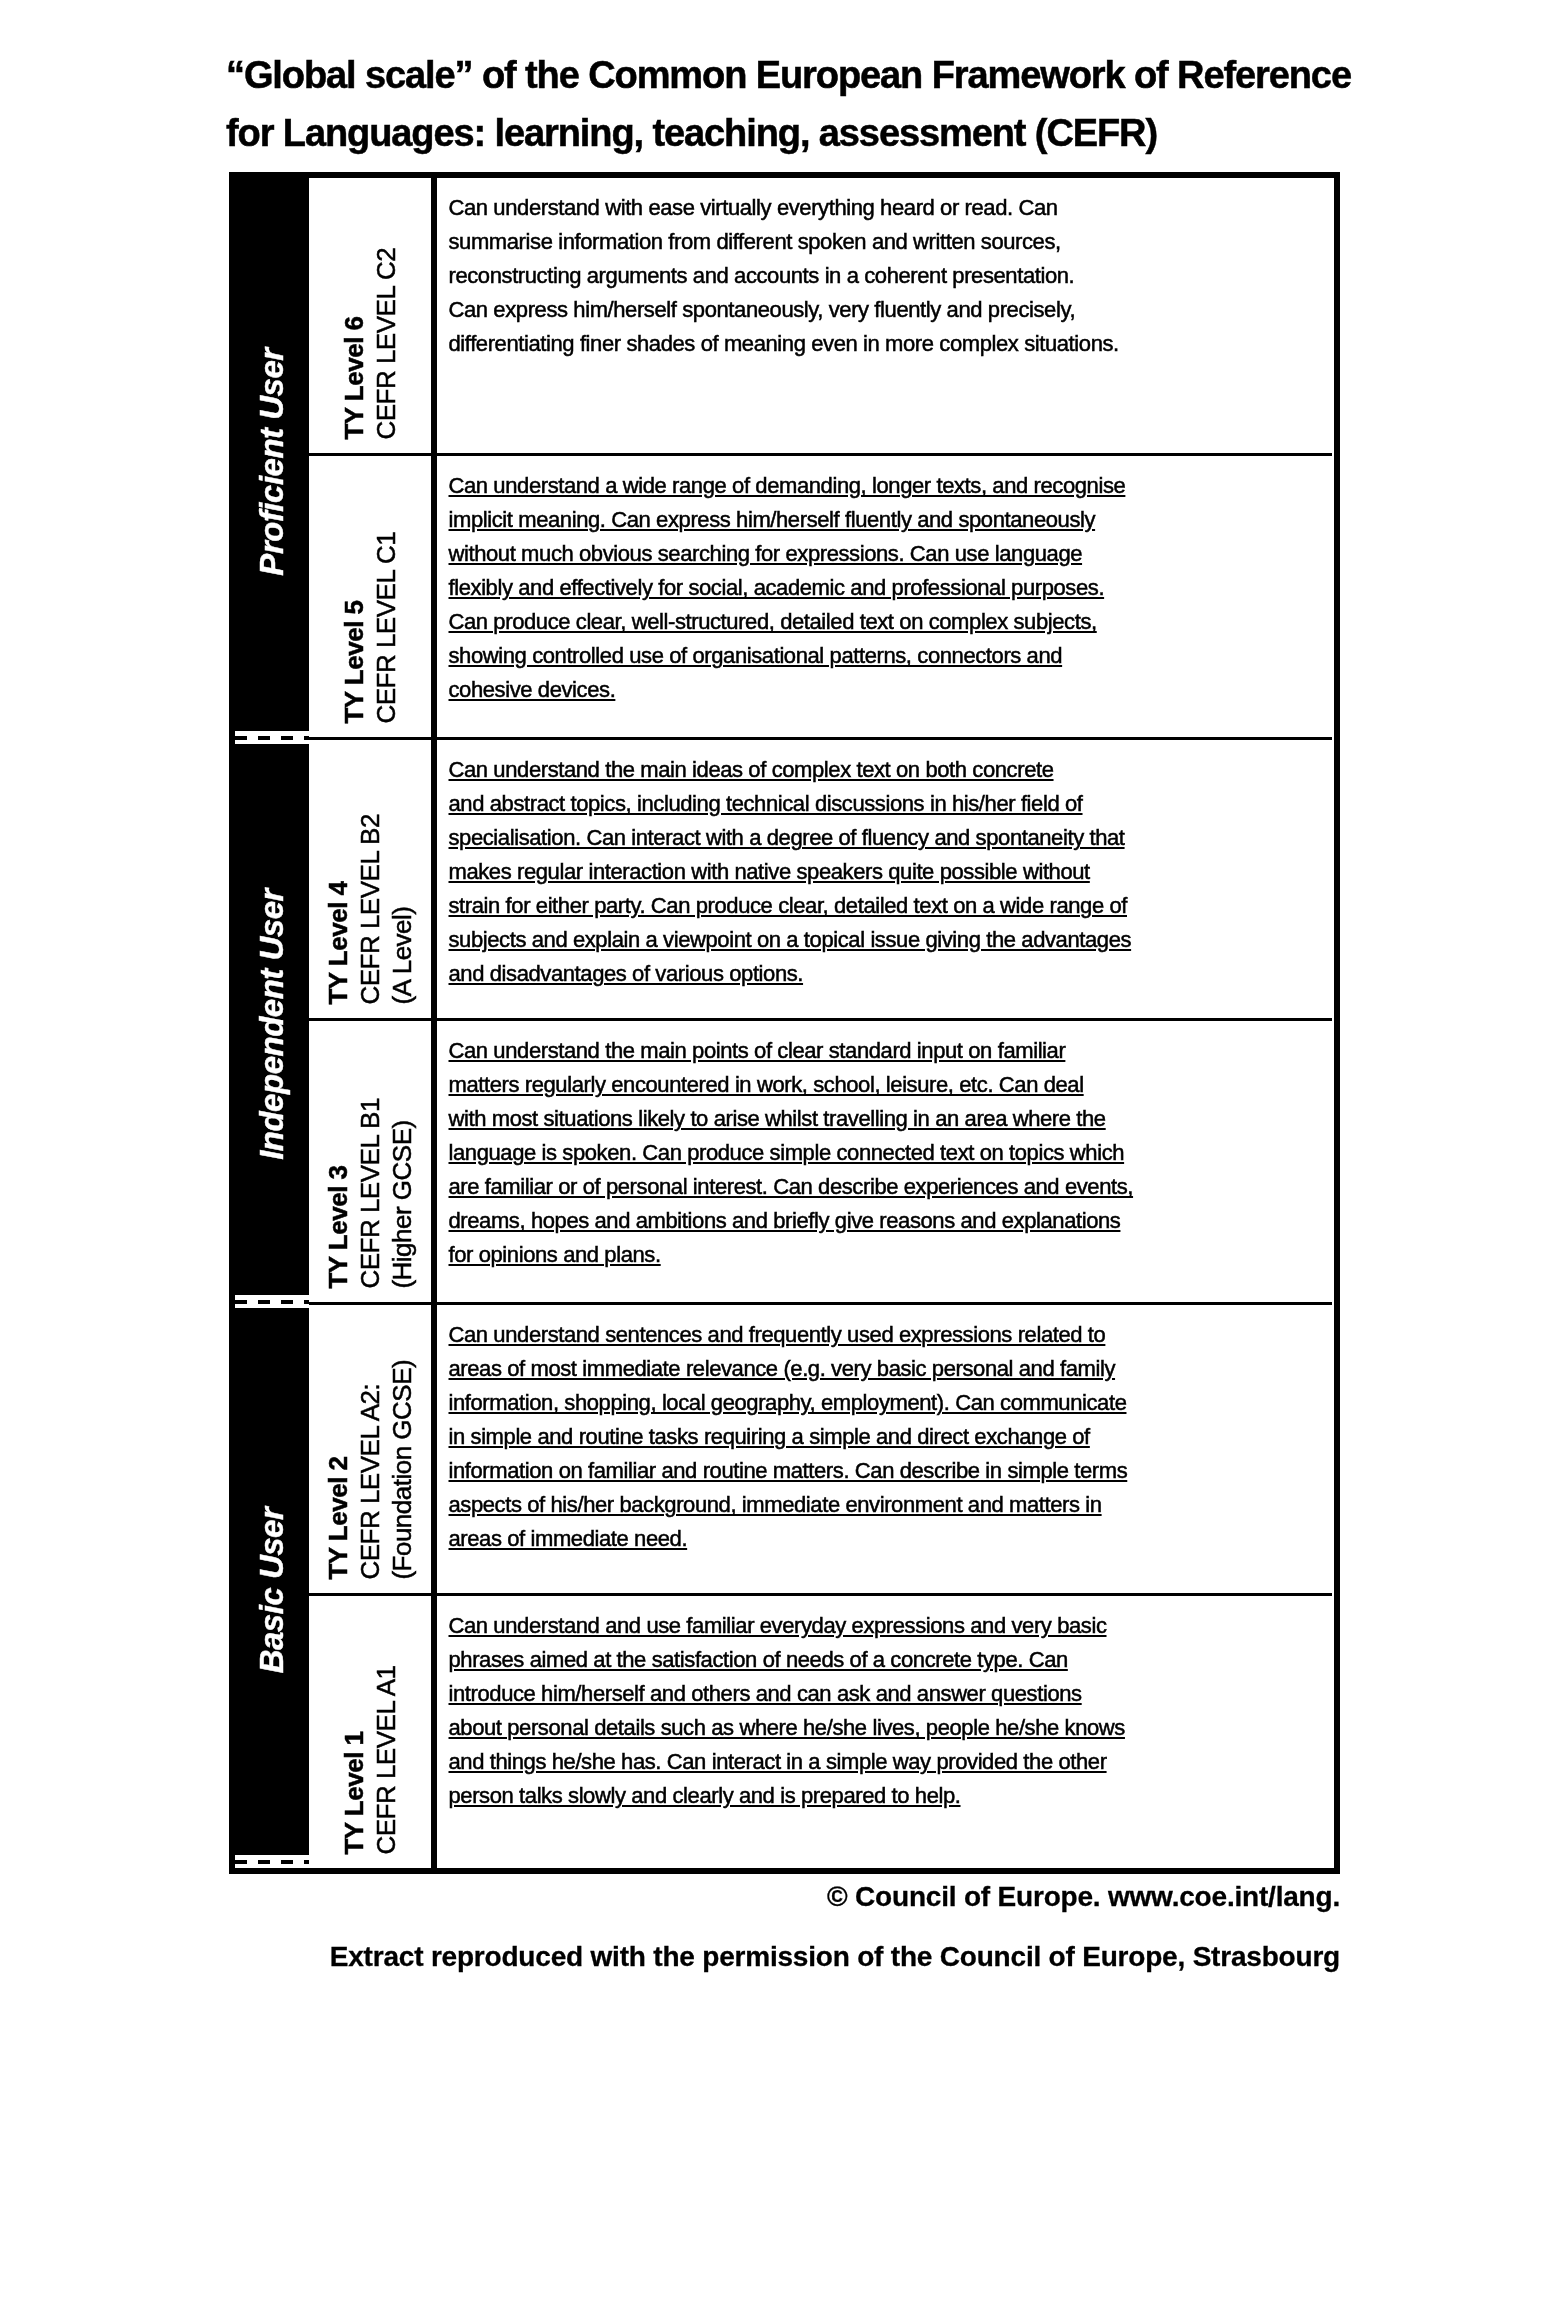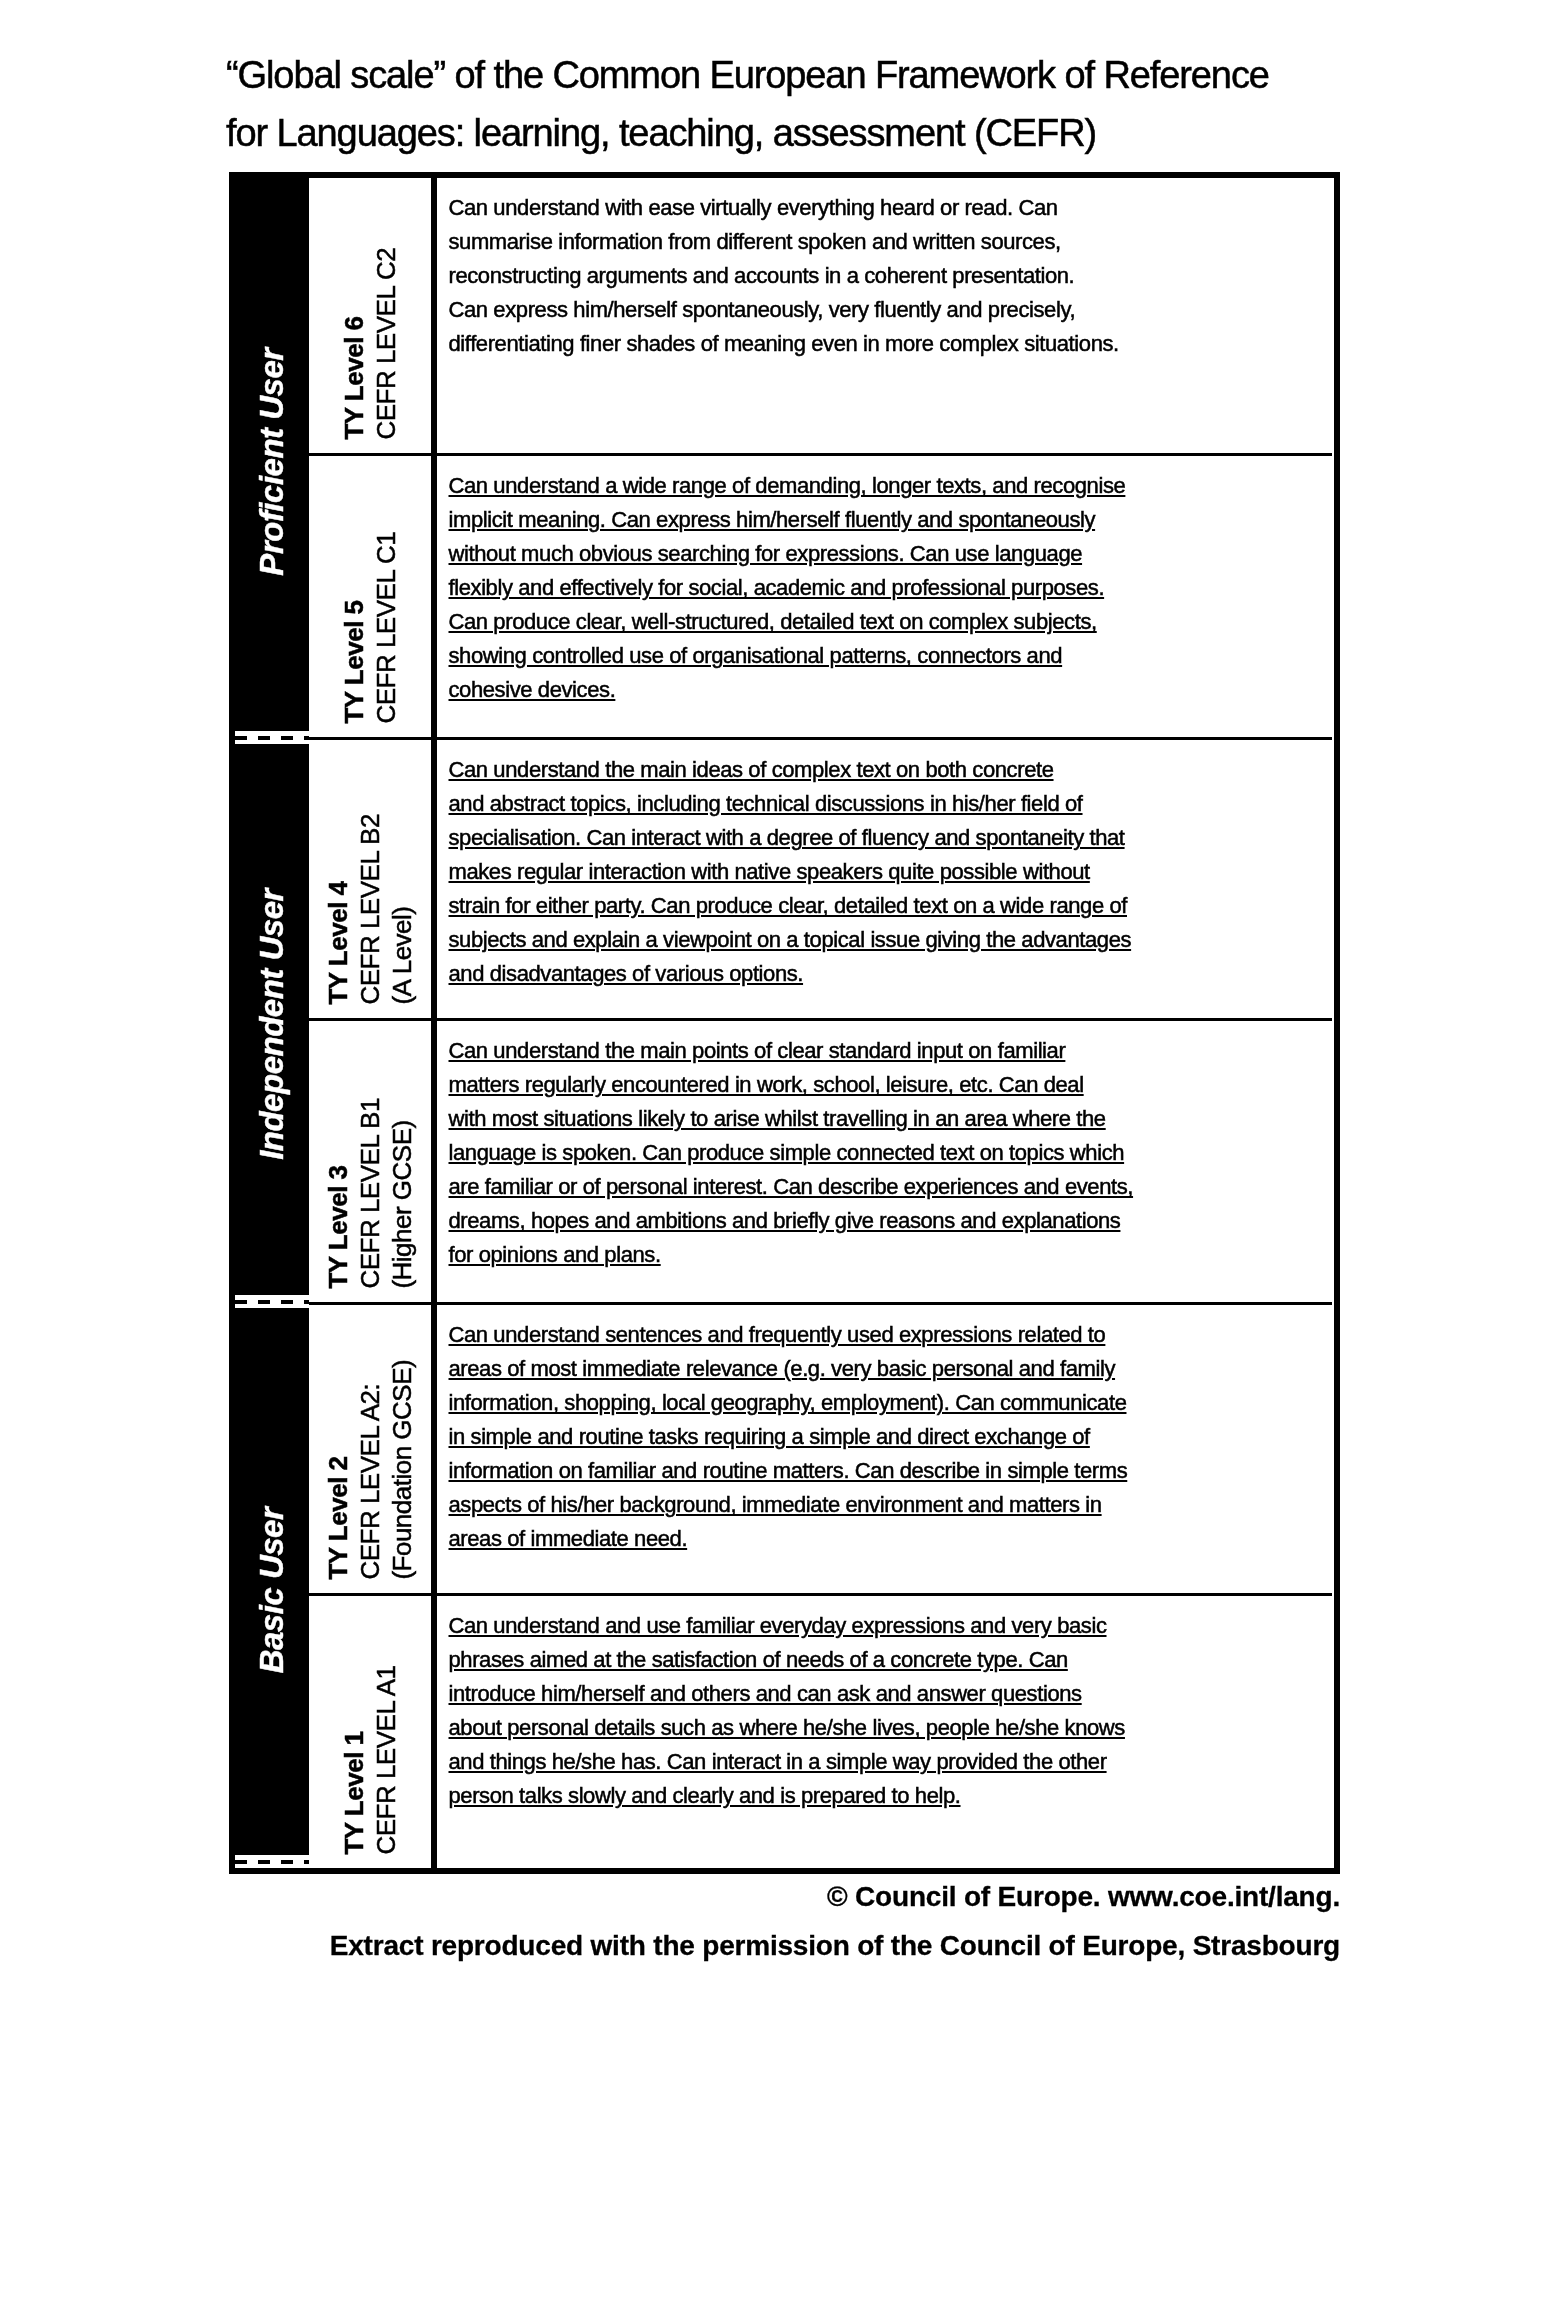--- a/index.html
+++ b/index.html
@@ -5,21 +5,21 @@
   * { margin:0; padding:0; box-sizing:border-box; }
   html,body { background:#e8e8e8; }
   .page {
     position:relative; width:1563px; height:2322px;
     background:#ffffff; overflow:hidden; margin:0 auto;
     font-family:"Liberation Sans", sans-serif; color:#000;
   }
   
   .title {
     position:absolute; left:226px; top:46px;
-    font-size:38px; line-height:58px; font-weight:normal;
+    font-size:38px; line-height:58px; font-weight:bold;
     letter-spacing:-1.1px; color:#000;
     -webkit-text-stroke:0.5px #000;
   }
   
   .cefr-table {
     position:absolute; left:229px; top:172px;
     width:1111px; border:6.7px solid #000; background:#fff;
   }
   .grid {
     position:relative;
@@ -79,21 +79,21 @@
   .gap-1 { top:553px; }
   .gap-2 { top:1117px; }
   .gap-3 { top:1677px; }
   
   .footer {
     position:absolute; right:223px; top:1881px;
     text-align:right; font-weight:bold;
     font-size:28px; letter-spacing:-0.2px;
     -webkit-text-stroke:0.3px #000;
   }
-  .footer .attribution { margin-top:17px; }
+  .footer .attribution { margin-top:28px; }
 </style>
 </head>
 <body>
 
 <div class="page">
 
   <div class="title">
     <div>“Global scale” of the Common European Framework of Reference</div>
     <div>for Languages: learning, teaching, assessment (CEFR)</div>
   </div>

